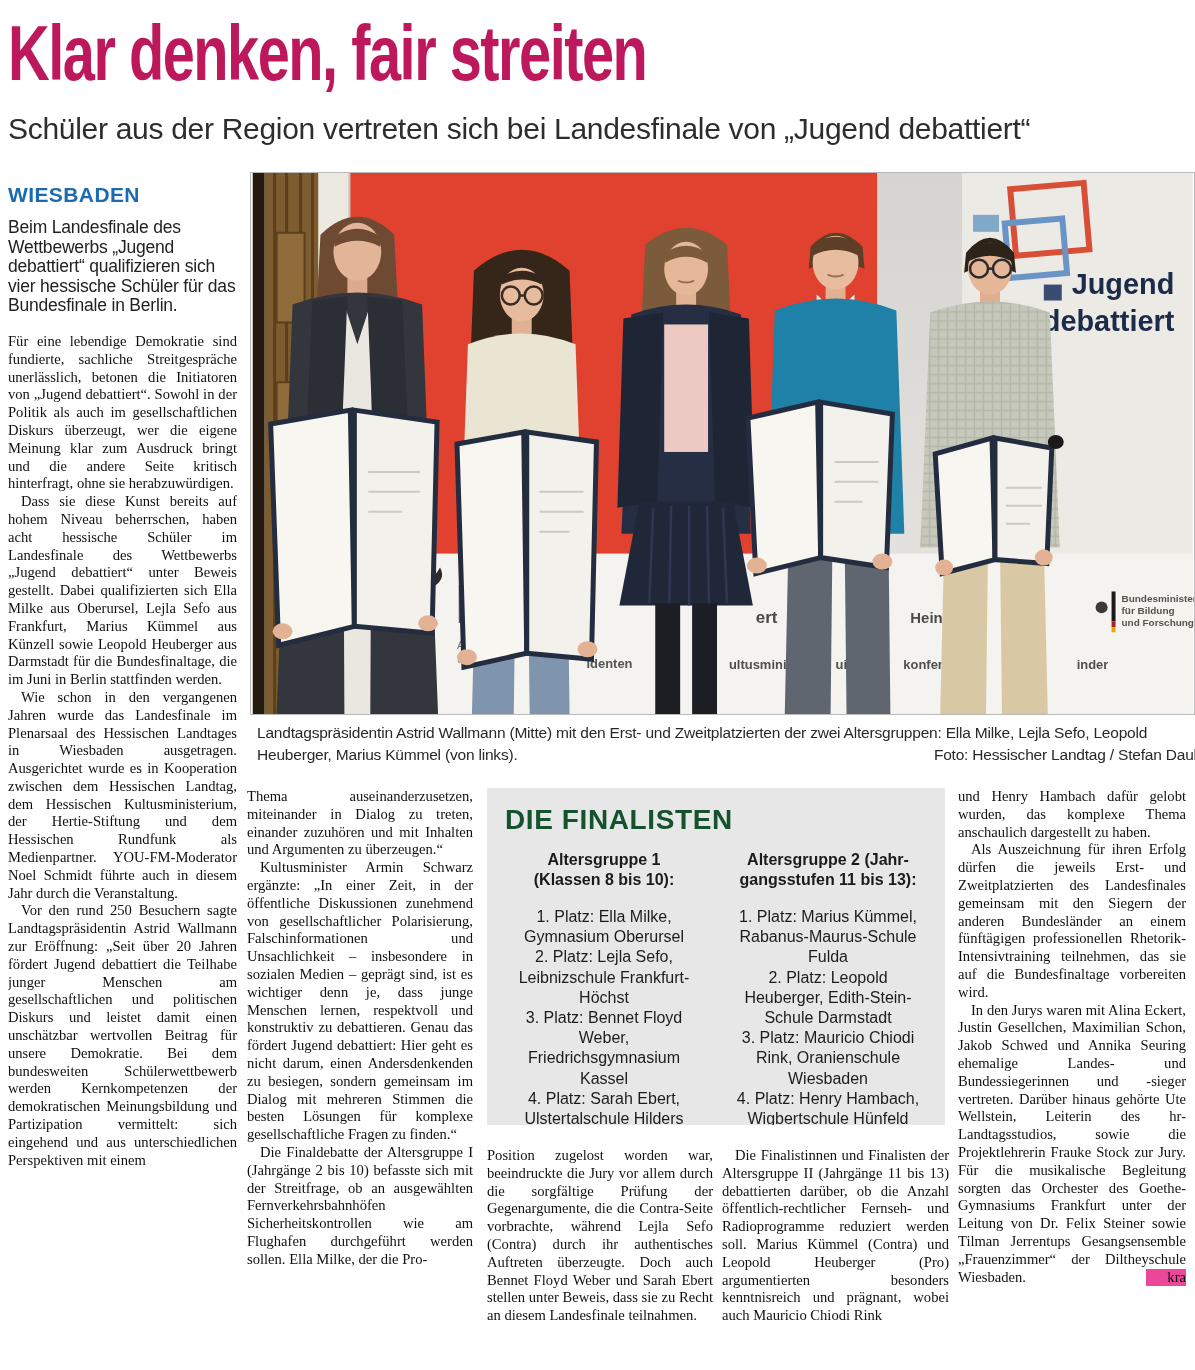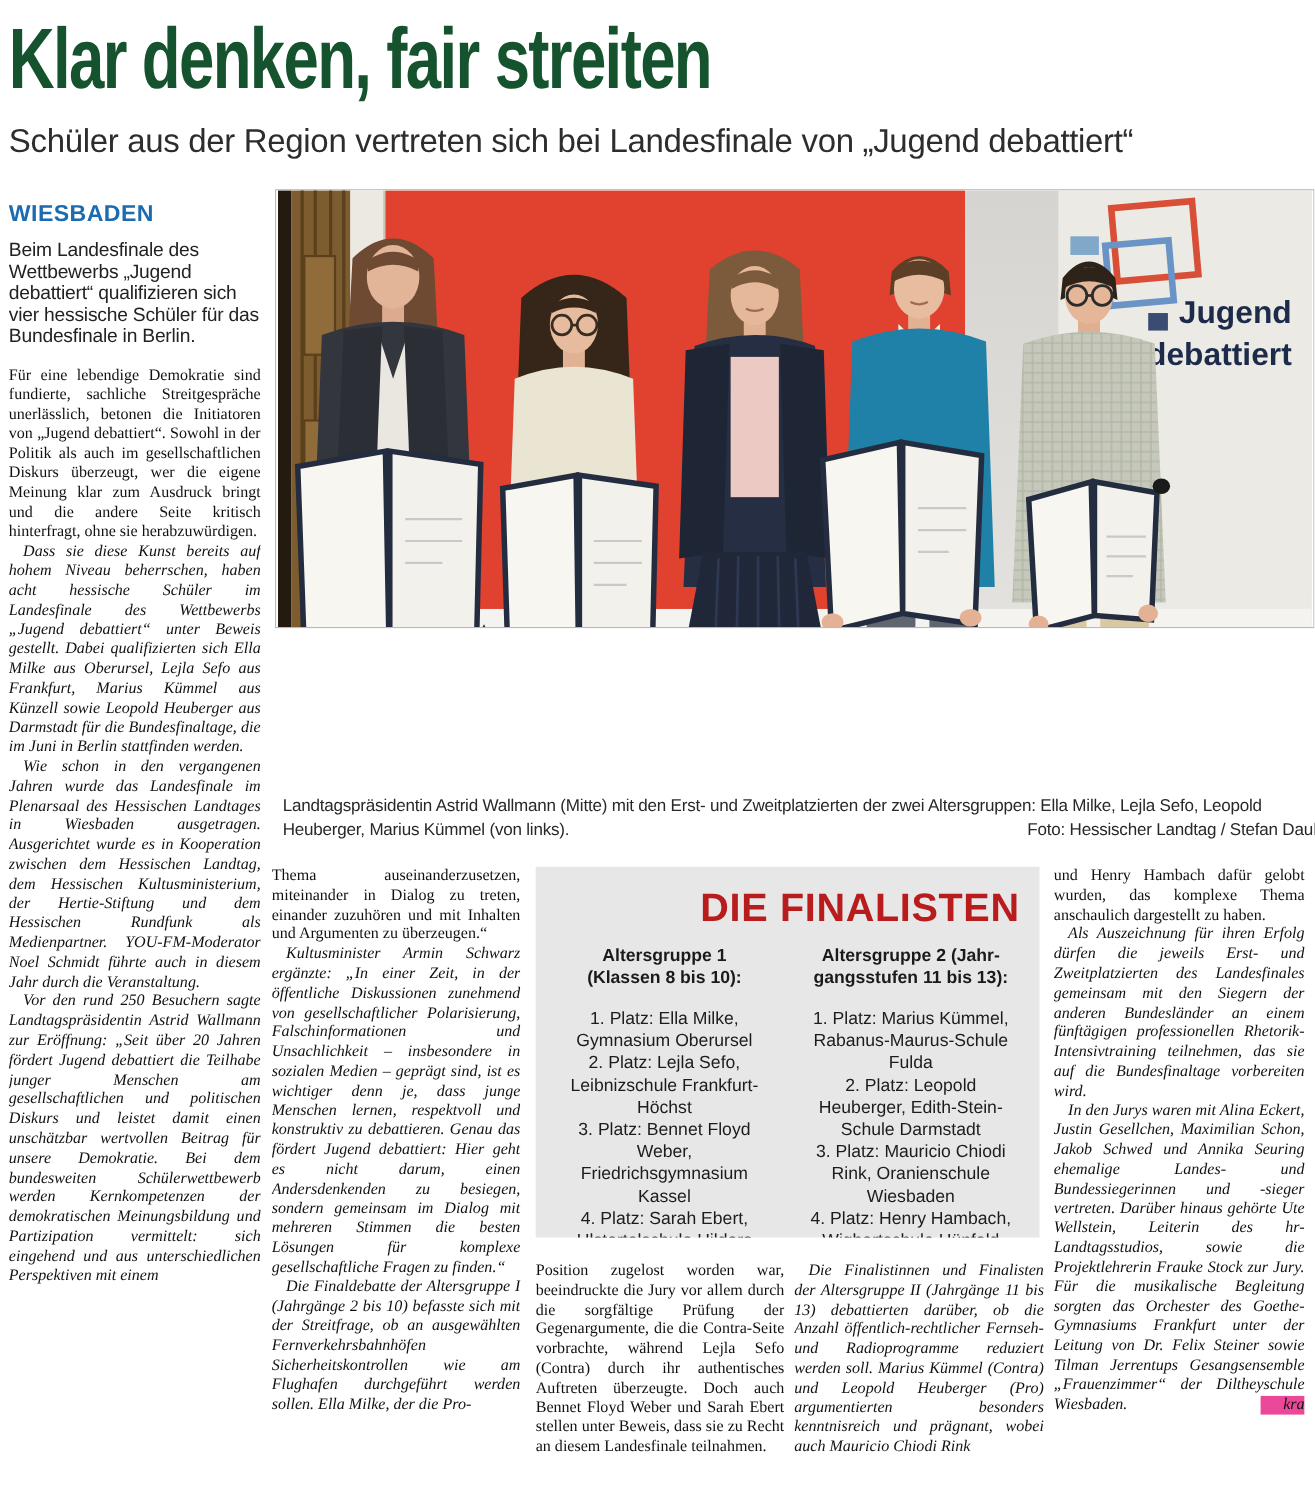--- a/index.html
+++ b/index.html
@@ -1,49 +1,49 @@
 <!DOCTYPE html>
 <html lang="de"><head>
 <meta charset="utf-8">
 <style>
   html,body{margin:0;padding:0;background:#ffffff;}
   body{width:1195px;height:1370px;overflow:hidden;font-family:"Liberation Sans",sans-serif;}
   .page{position:relative;width:1195px;height:1370px;background:#fff;}
 
   
-  .headline{position:absolute;left:8px;top:14px;margin:0;font-size:78px;font-weight:bold;color:#14532d;line-height:1;}
+  .headline{position:absolute;left:8px;top:14px;margin:0;font-size:78px;font-weight:bold;color:#be185d;line-height:1;}
   .squeeze{display:inline-block;transform:scaleX(.74);transform-origin:0 50%;white-space:nowrap;letter-spacing:-2px;}
   .deck{position:absolute;left:8px;top:112px;font-size:30px;font-weight:400;color:#2d2d2d;white-space:nowrap;letter-spacing:-.3px;}
 
   
   .col{position:absolute;overflow:hidden;}
   .col-1{left:8px;top:183px;width:229px;height:1187px;}
   .col-2{left:247px;top:788px;width:226px;height:582px;}
   .col-3{left:487px;top:1147px;width:226px;height:223px;}
   .col-4{left:722px;top:1147px;width:227px;height:223px;}
   .col-5{left:958px;top:788px;width:228px;height:582px;}
 
   .location{font-size:21px;font-weight:bold;color:#1c6ab0;letter-spacing:.4px;margin-bottom:11px;}
   .lead{margin:0 0 17px 0;font-size:17.5px;line-height:19.6px;color:#222;letter-spacing:-.2px;}
   p.body{margin:0;font-family:"Liberation Serif",serif;font-size:14.6px;line-height:17.8px;text-align:justify;color:#101010;hyphens:auto;-webkit-hyphens:auto;}
-  p.body.indent{text-indent:13px;font-style:italic;}
+  p.body.indent{text-indent:13px;}
   p.body.last{position:relative;}
   .author{position:absolute;right:0;bottom:0;font-family:"Liberation Serif",serif;font-size:14.6px;color:#101010;background:#ec4899;padding-left:8px;}
 
   
-  .photo{position:absolute;left:250px;top:172px;width:945px;height:399px;margin:0;border:1px solid #b9b9b9;box-sizing:border-box;overflow:hidden;}
+  .photo{position:absolute;left:250px;top:172px;width:945px;height:543px;margin:0;border:1px solid #b9b9b9;box-sizing:border-box;overflow:hidden;}
   .photo svg{display:block;}
 
   
   .caption{position:absolute;left:257px;top:722px;width:945px;font-size:15.5px;line-height:21.5px;color:#282828;letter-spacing:-.2px;}
   .credit{position:absolute;right:0;bottom:0;background:#fff;padding-left:10px;}
 
   
   .finalists-box{position:absolute;left:487px;top:788px;width:458px;height:337px;background:#e7e7e7;box-sizing:border-box;padding:16px 18px;overflow:hidden;}
-  .box-title{font-size:36px;font-weight:bold;color:#b91c1c;letter-spacing:.6px;margin-bottom:14px;text-align:right;}
+  .box-title{font-size:28px;font-weight:bold;color:#14532d;letter-spacing:.6px;margin-bottom:14px;}
   .box-cols{display:flex;gap:26px;}
   .box-col{flex:1;text-align:center;}
   .box-heading{font-size:16px;font-weight:bold;line-height:20px;color:#1a1a1a;margin-bottom:17px;white-space:pre-line;}
   .box-entry{font-size:16px;line-height:20.2px;color:#1c1c1c;}
 </style>
 </head>
 <body>
 
 <div class="page">
 

